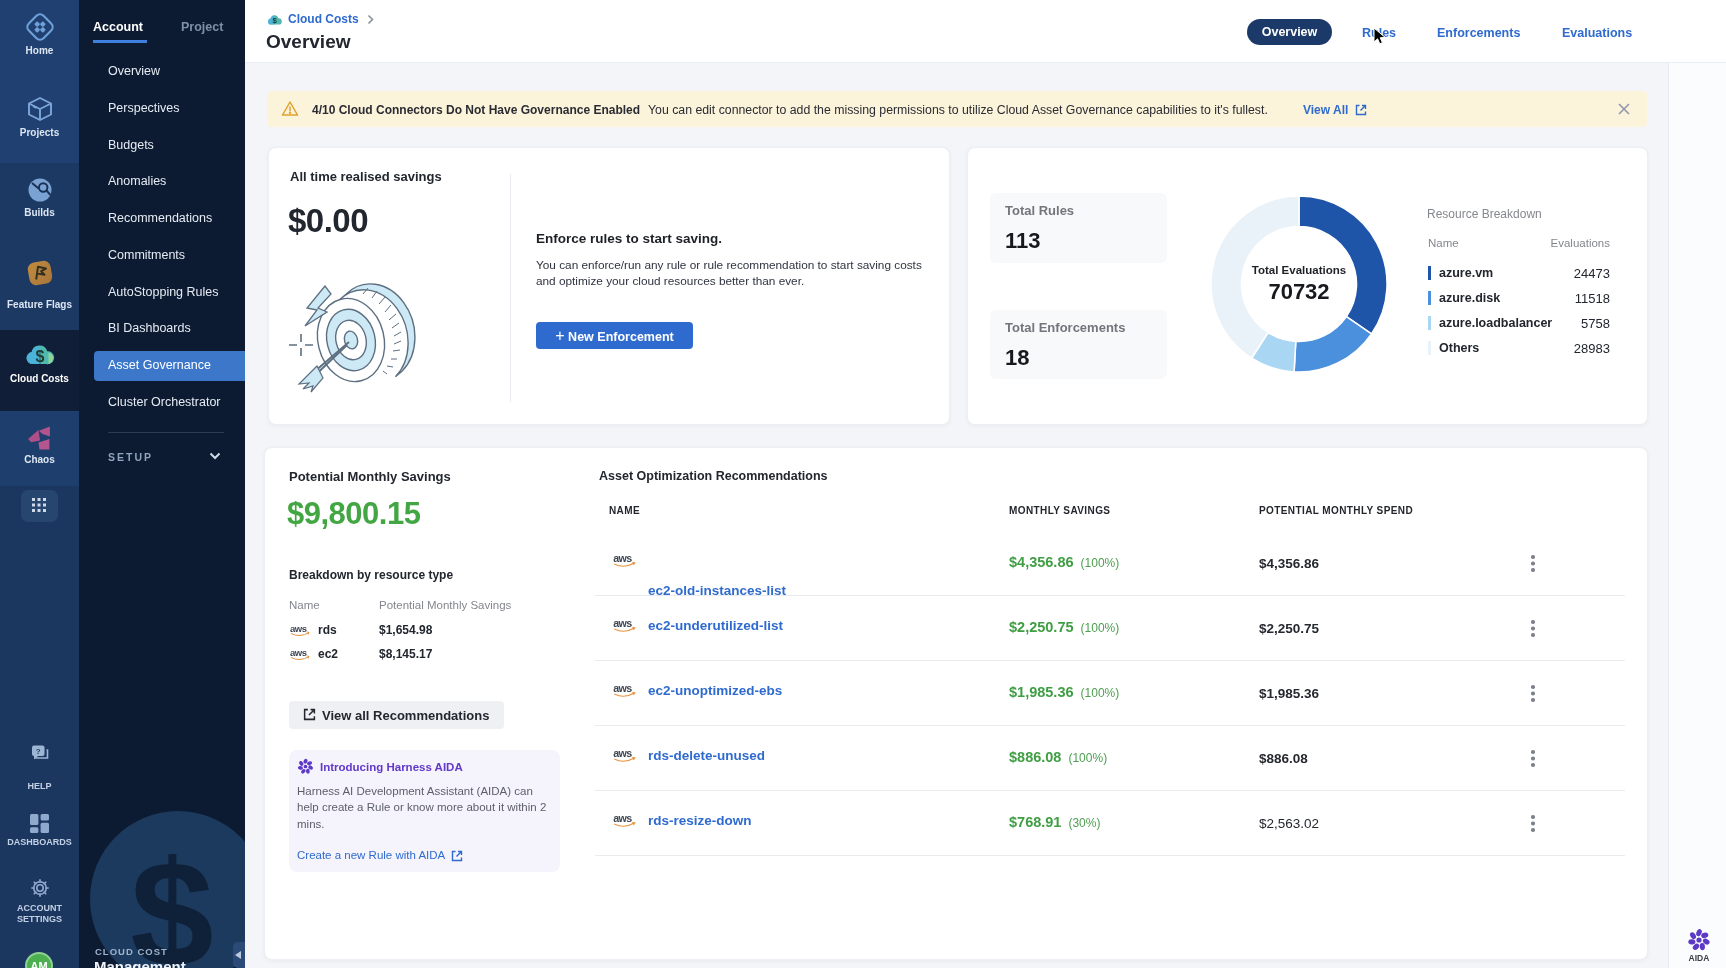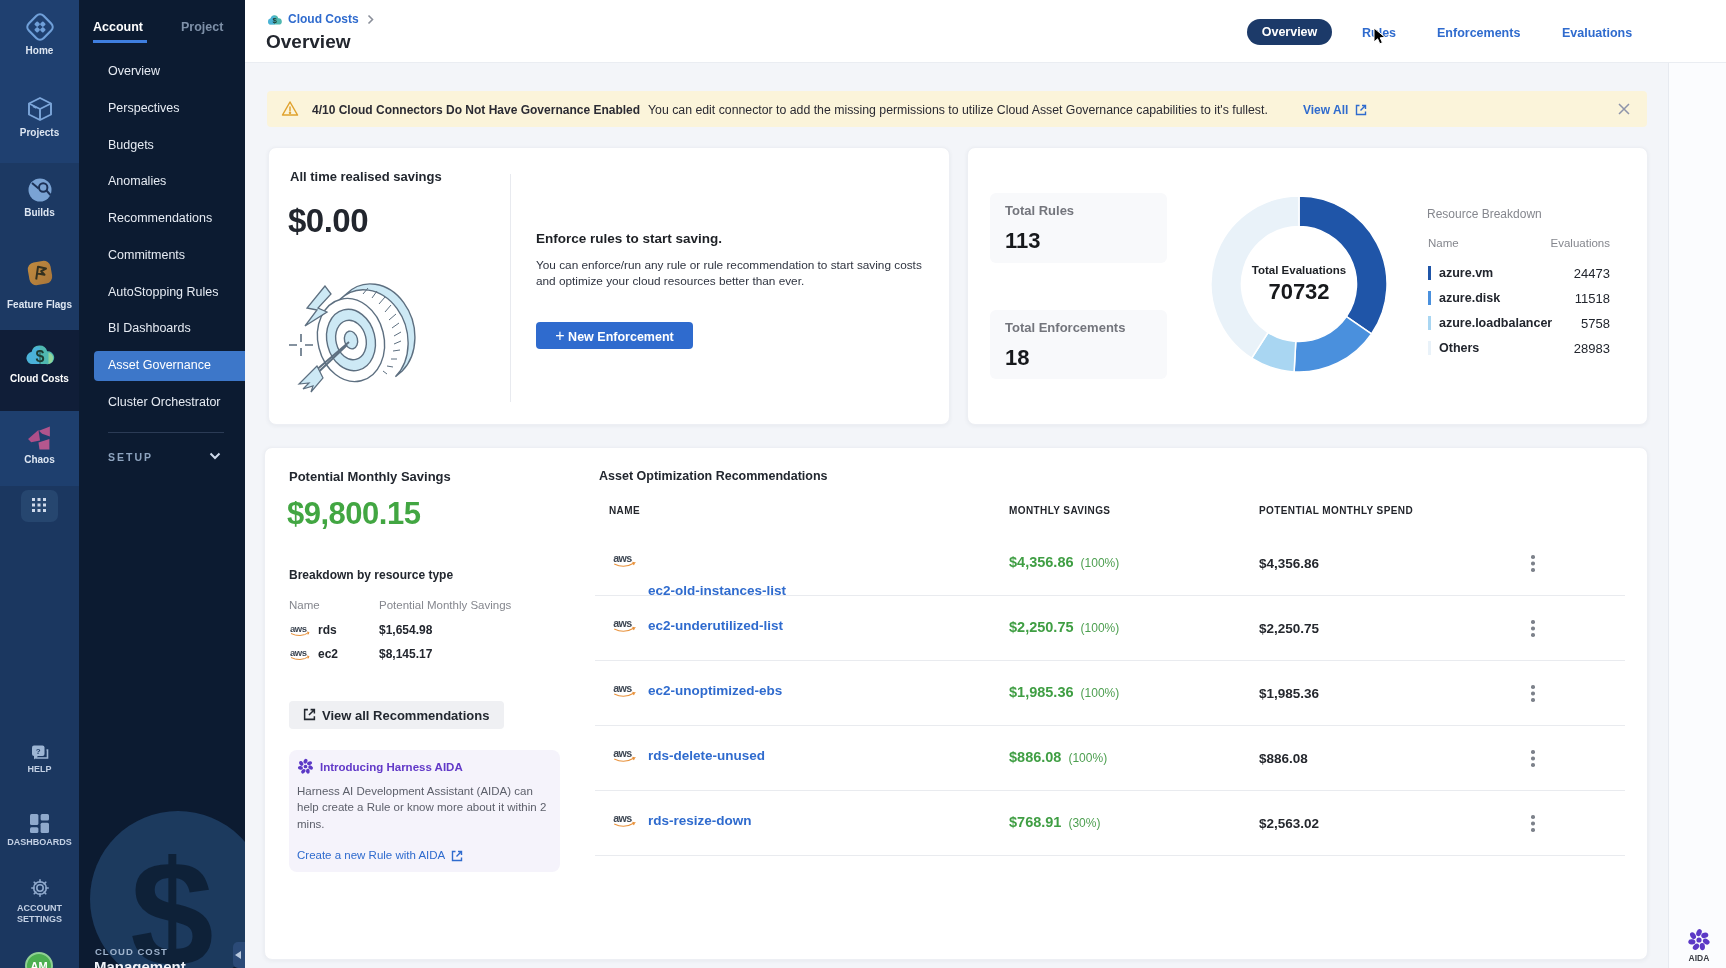--- a/index.html
+++ b/index.html
@@ -106,21 +106,21 @@
       </svg>
   </div>
 
   <div class="railitem" style="top:744px;font-size:9px;color:#c3d0e4">
     <svg width="20" height="18" viewBox="0 0 20 18">
         <rect x="2" y="1.5" width="12.5" height="10.5" rx="2" fill="#9db5d4"></rect>
         <text x="8.2" y="9.8" text-anchor="middle" font-size="8" font-weight="bold" fill="#1e3c66">?</text>
         <path d="M16.5 6 L17.5 6 L17.5 14 L6 14 L6 12.8" fill="none" stroke="#9db5d4" stroke-width="1.6"></path>
         <path d="M4 11.5 L4 15.5 L8 12Z" fill="#9db5d4"></path>
       </svg>
-    <div style="margin-top:0">HELP</div>
+    <div style="margin-top:17px">HELP</div>
   </div>
 
   <div class="railitem" style="top:814px;font-size:9px;color:#c3d0e4">
     <svg width="19" height="19" viewBox="0 0 19 19">
         <g fill="#8fa9cc">
           <rect x="0" y="0" width="8.4" height="11" rx="1.5"></rect>
           <rect x="10.6" y="0" width="8.4" height="6.5" rx="1.5"></rect>
           <rect x="0" y="13.2" width="8.4" height="5.8" rx="1.5"></rect>
           <rect x="10.6" y="8.7" width="8.4" height="10.3" rx="1.5"></rect>
         </g>
@@ -381,21 +381,21 @@
   <div class="abs" style="left:764px;top:749px;color:#3f9e43;font-size:14.5px;font-weight:bold">$886.08 <span style="font-size:12px;font-weight:normal;color:#4d9f50;margin-left:3px">(100%)</span></div>
   <div class="abs" style="left:1014px;top:751px;color:#25282e;font-size:13.5px;font-weight:bold">$886.08</div>
   <div class="kebab" style="left:1286px;top:750px"></div>
   <div class="sep" style="left:350px;top:790px;width:1030px"></div>
   <svg class="abs" style="left:367px;top:812px" width="26" height="16" viewBox="0 0 46 28">
       <text x="2" y="17" font-size="19" font-weight="bold" fill="#3d4652" font-family="Liberation Sans" letter-spacing="-1">aws</text>
       <path d="M4 21 Q22 30 40 19 L36 18 M40 19 L38 23" stroke="#e8923c" stroke-width="2" fill="none"></path>
     </svg>
   <div class="abs" style="left:403px;top:813px;color:#2f6bce;font-size:13.5px;font-weight:bold">rds-resize-down</div>
   <div class="abs" style="left:764px;top:814px;color:#3f9e43;font-size:14.5px;font-weight:bold">$768.91 <span style="font-size:12px;font-weight:normal;color:#4d9f50;margin-left:3px">(30%)</span></div>
-  <div class="abs" style="left:1014px;top:816px;color:#25282e;font-size:13.5px;font-weight:bold">$2,563.02</div>
+  <div class="abs" style="left:1014px;top:816px;color:#25282e;font-size:13.5px;font-weight:normal">$2,563.02</div>
   <div class="kebab" style="left:1286px;top:815px"></div>
   <div class="sep" style="left:350px;top:855px;width:1030px"></div>
 
   <div class="abs" style="left:1423px;top:63px;width:58px;height:905px;background:#fbfcfe;border-left:1px solid #e7eaf0"></div>
 
   <svg class="abs" style="left:1442px;top:928px" width="24" height="24" viewBox="0 0 24 24">
       <g fill="#5c39c6">
         <circle cx="12" cy="12" r="2.6"></circle>
         <g>
           <ellipse cx="12" cy="4.6" rx="2.6" ry="3.6" transform="rotate(22 12 4.6)"></ellipse>

